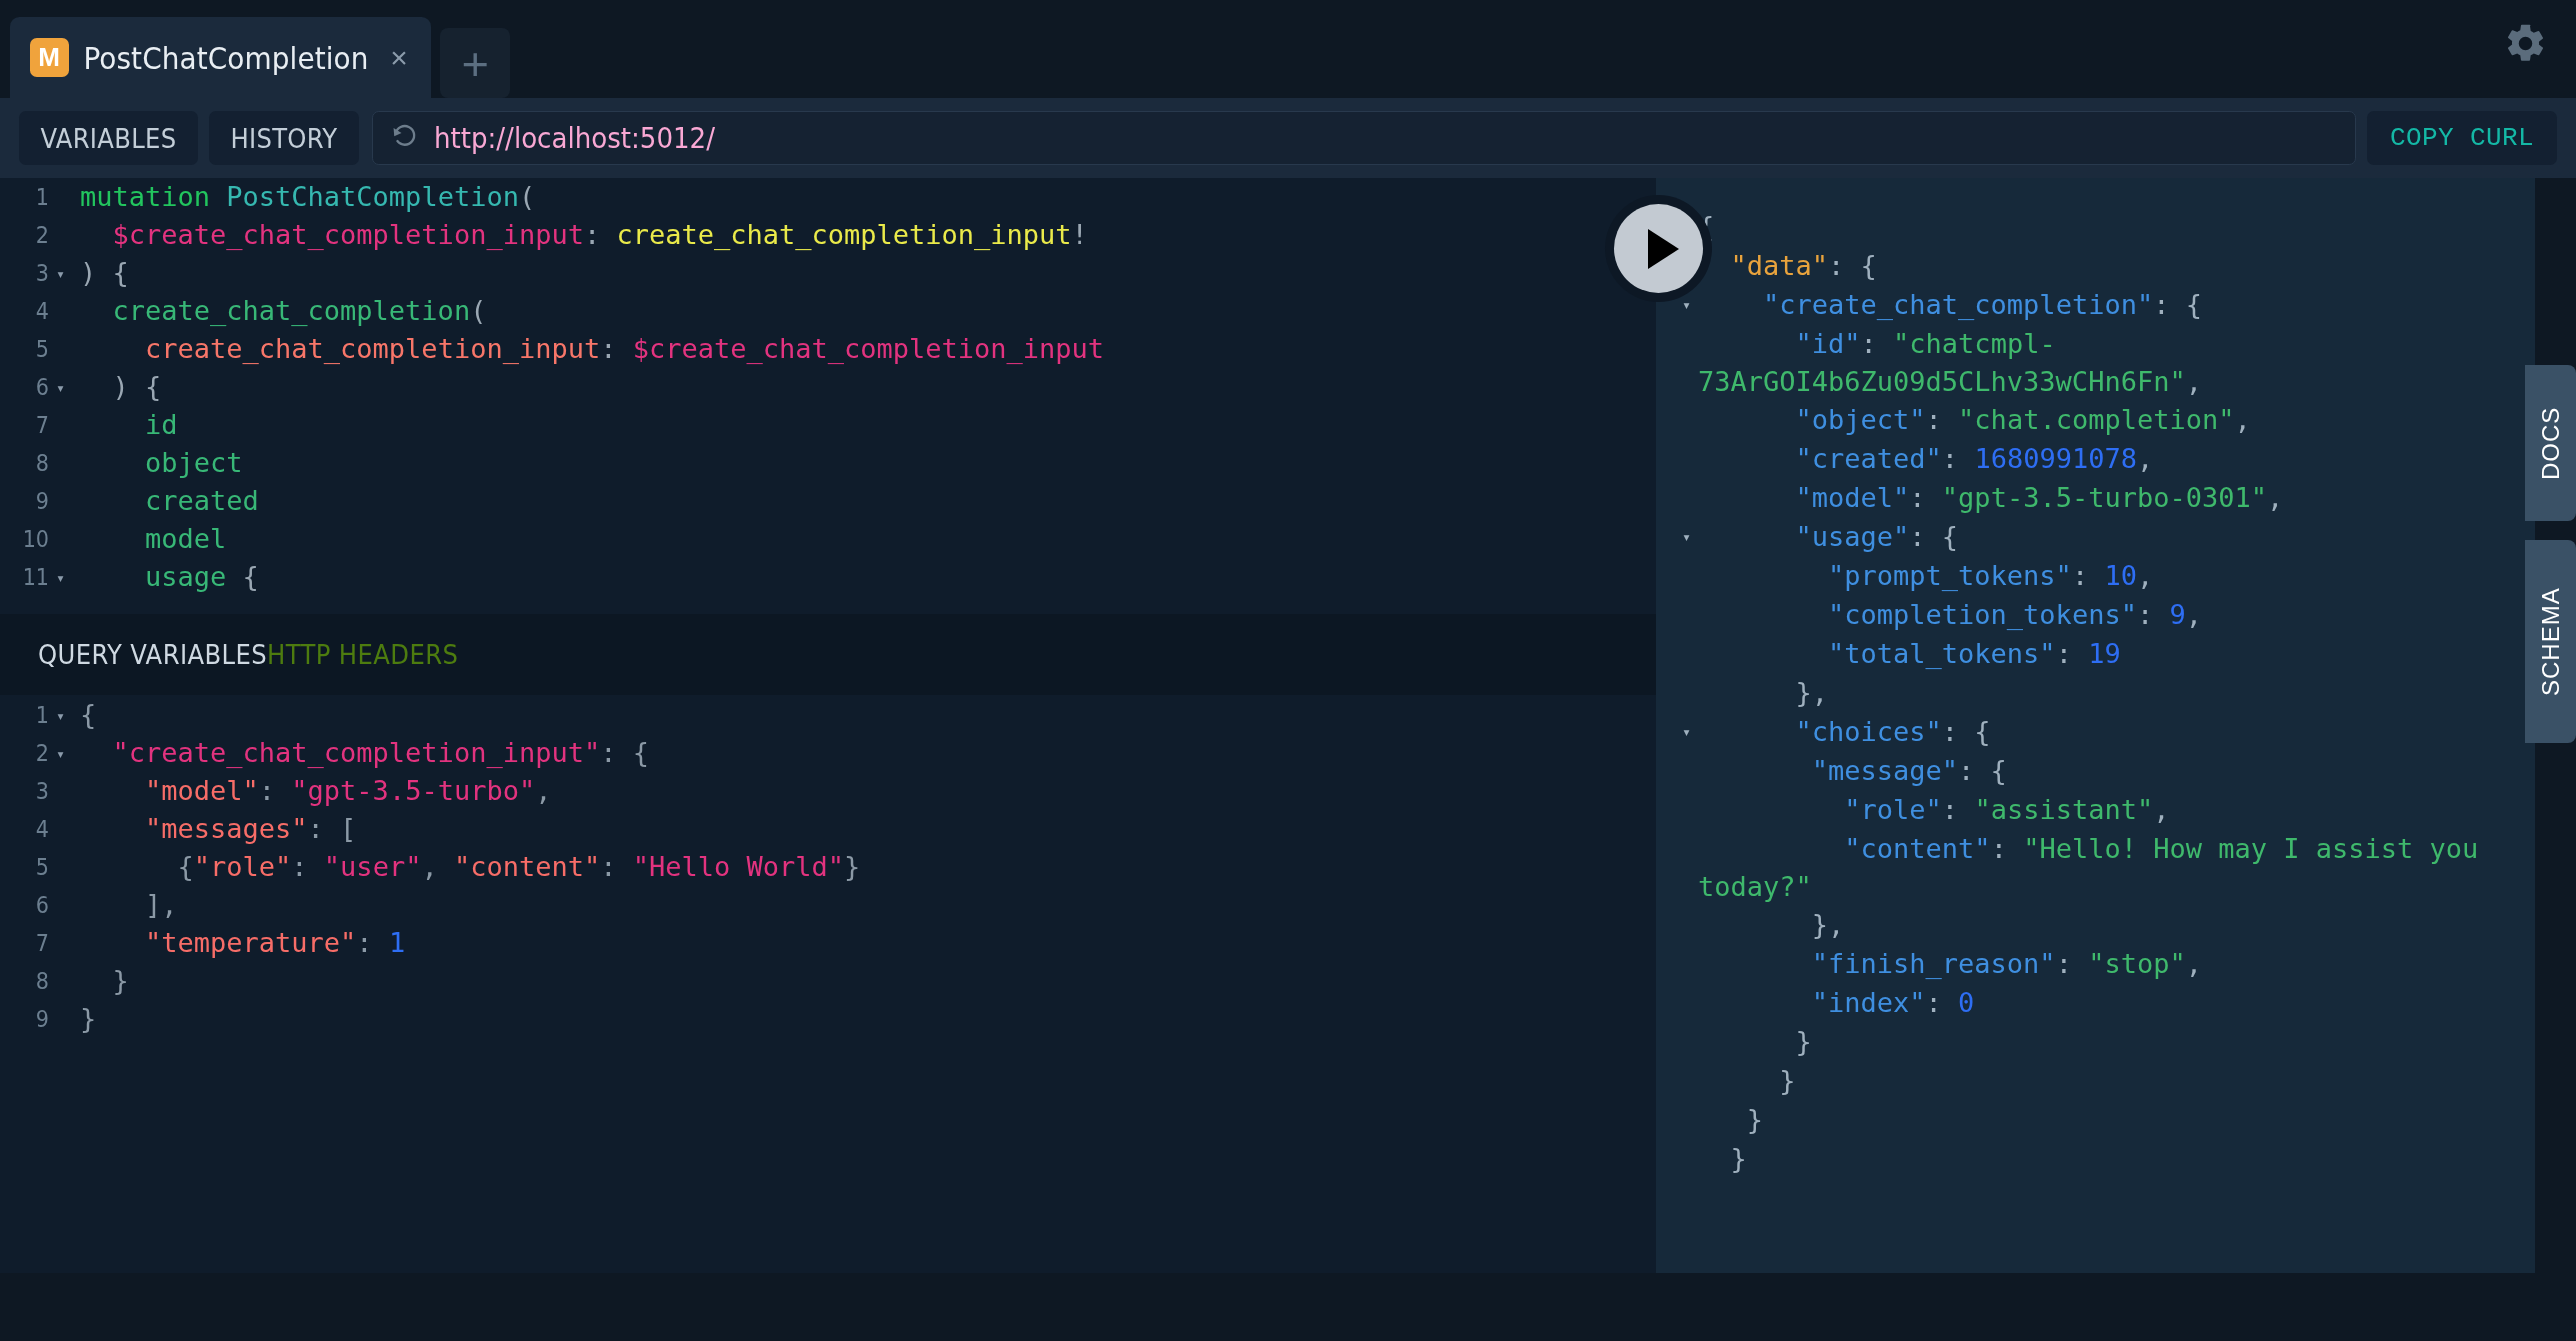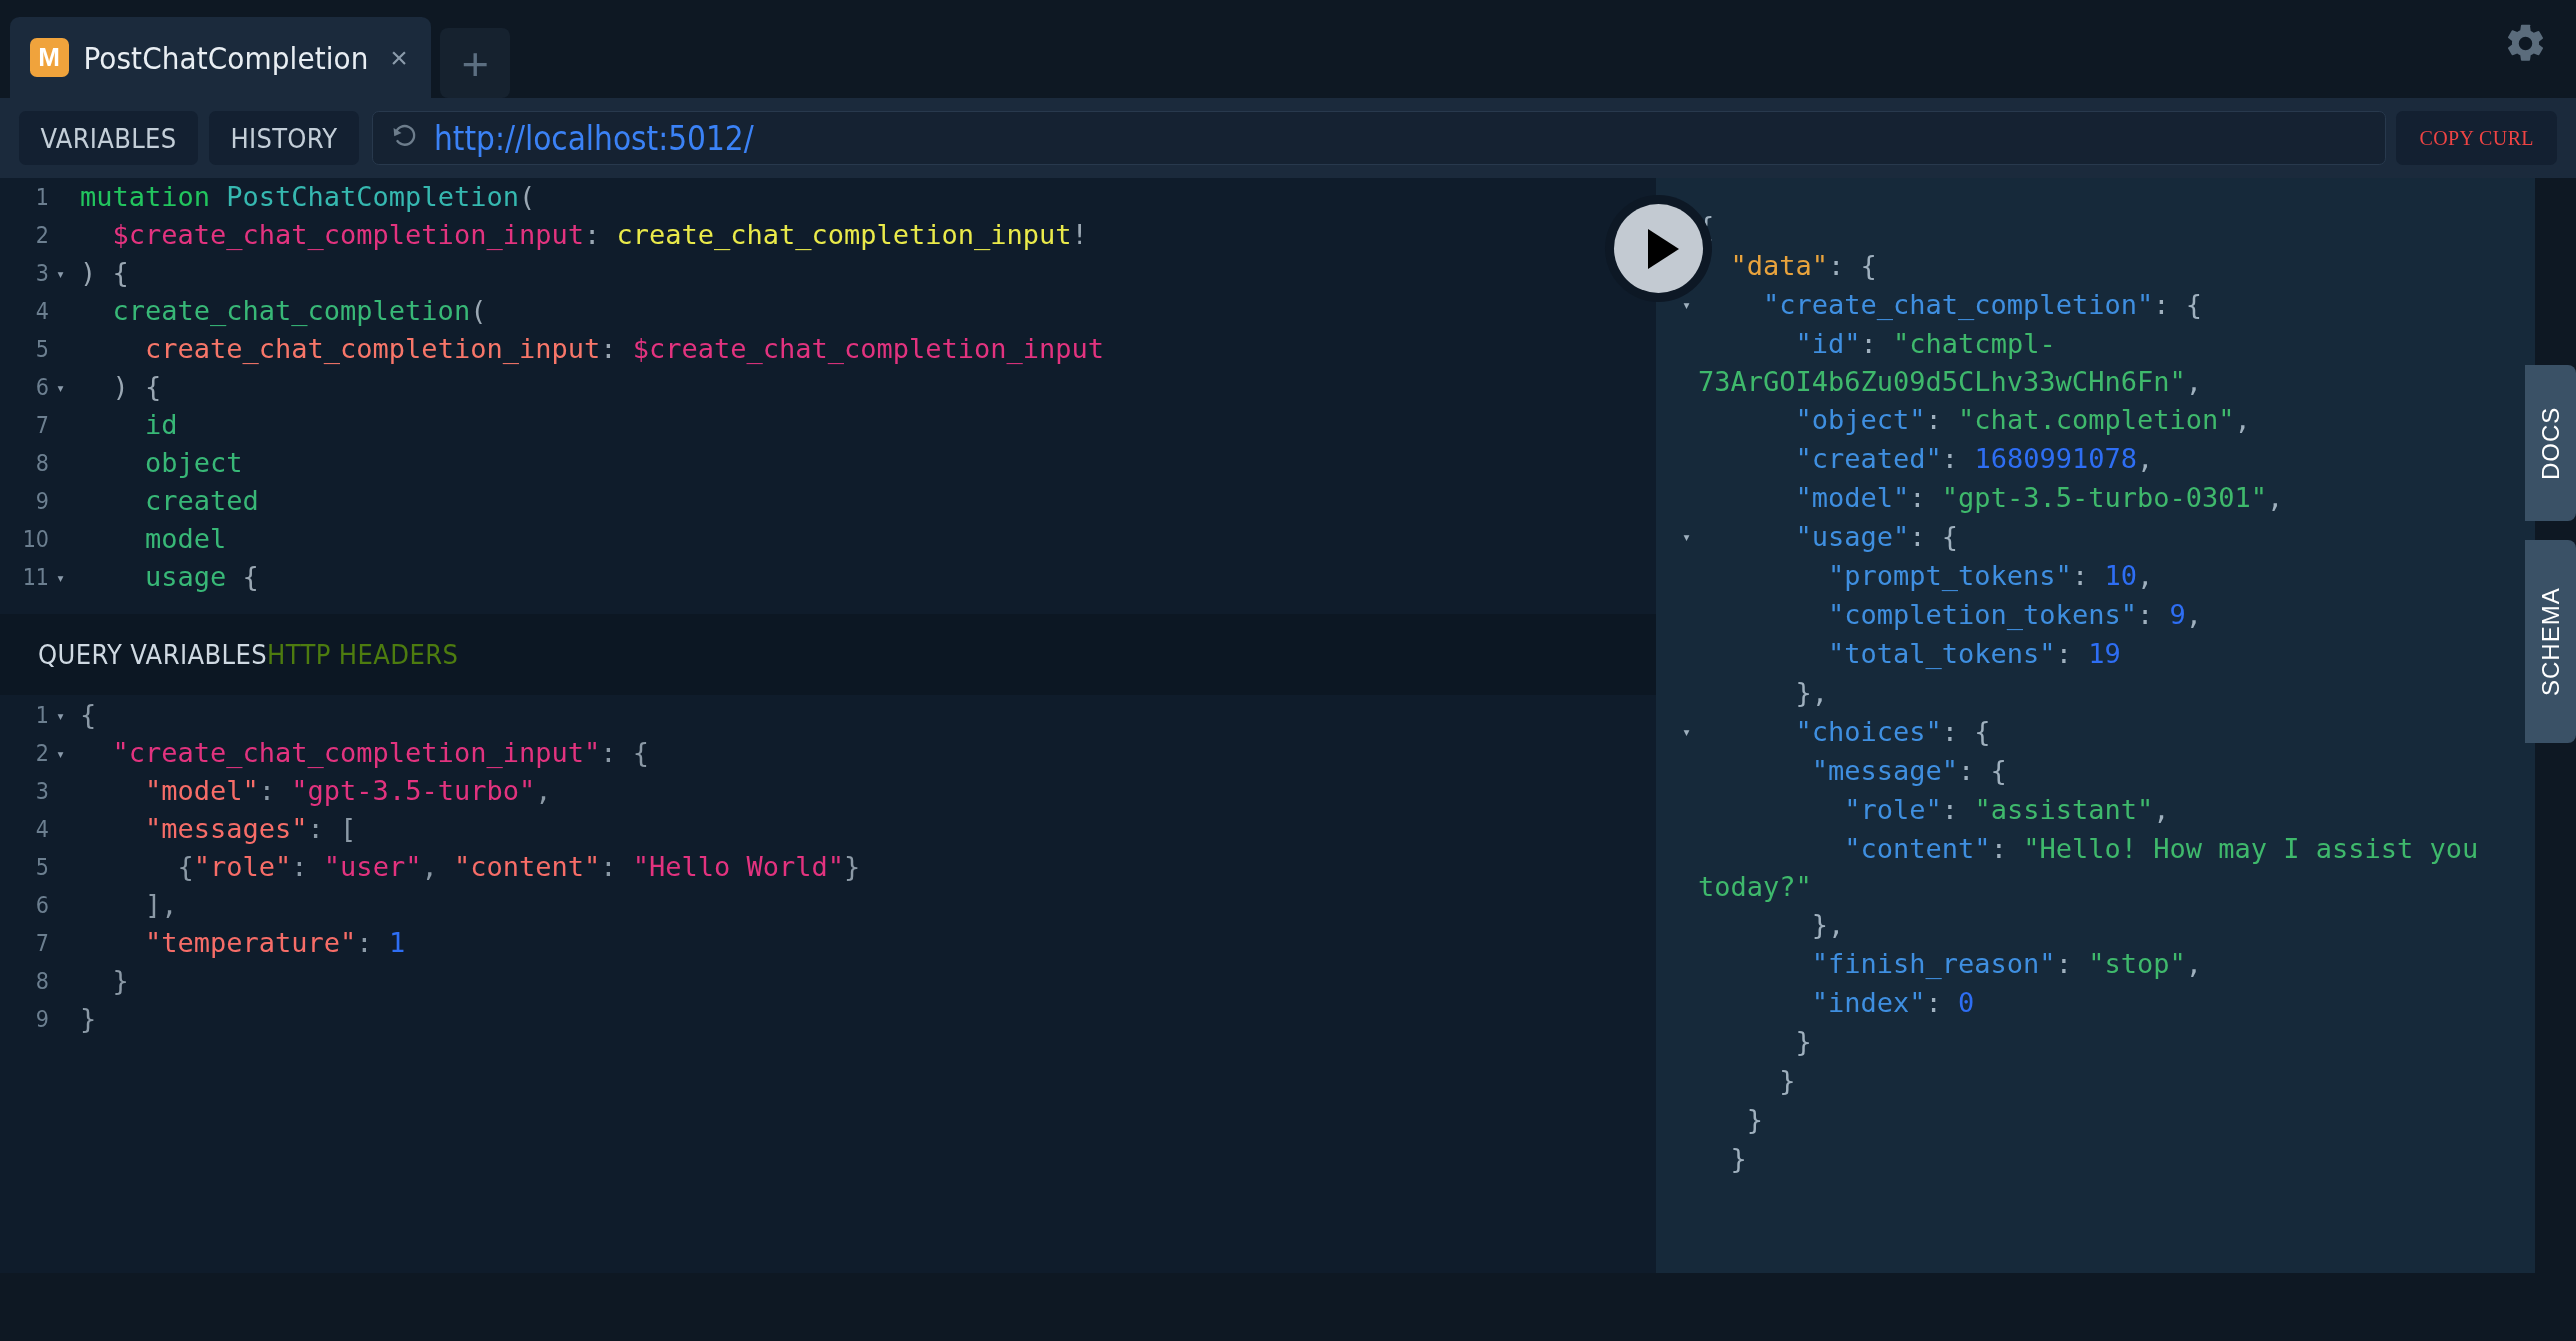--- a/index.html
+++ b/index.html
@@ -62,27 +62,27 @@
     font-size: 27px; color: #c3ced8; letter-spacing: 0.3px; white-space: nowrap;
   }
   .url-field {
     flex: 1; height: 54px; background: #152232;
     border: 1.4px solid #28394d; border-radius: 6.8px;
     display: flex; align-items: center; gap: 15px; padding: 0 17.6px;
     margin-left: 2.7px;
   }
   .url-text {
     font-family: "DejaVu Sans Condensed", "Liberation Sans", sans-serif;
-    font-size: 33px; color: #3b82f6; white-space: nowrap;
+    font-size: 29px; color: #f9a8d4; white-space: nowrap;
   }
   .copy-curl {
     height: 54px; padding: 0 23px; background: #132031; border-radius: 6.8px;
     display: flex; align-items: center;
-    font-family: Liberation Serif, serif;
-    font-size: 20px; color: #ef4444; letter-spacing: 0.4px; white-space: nowrap;
+    font-family: Liberation Mono, monospace;
+    font-size: 26px; color: #14b8a6; letter-spacing: 0.4px; white-space: nowrap;
   }
 
   
   .editor-pane {
     position: absolute; left: 0; top: 178px; width: 1656px; height: 1095px;
     background: #0f1c2b;
   }
   .query-editor {
     position: absolute; left: 0; top: 0; width: 1656px; height: 436px;
     overflow: hidden;

